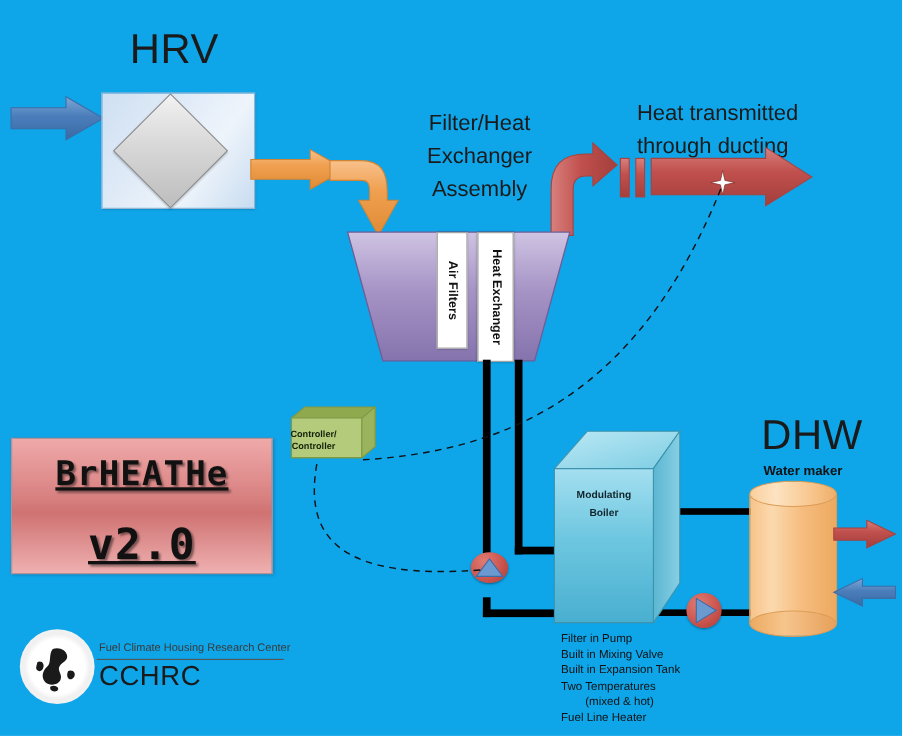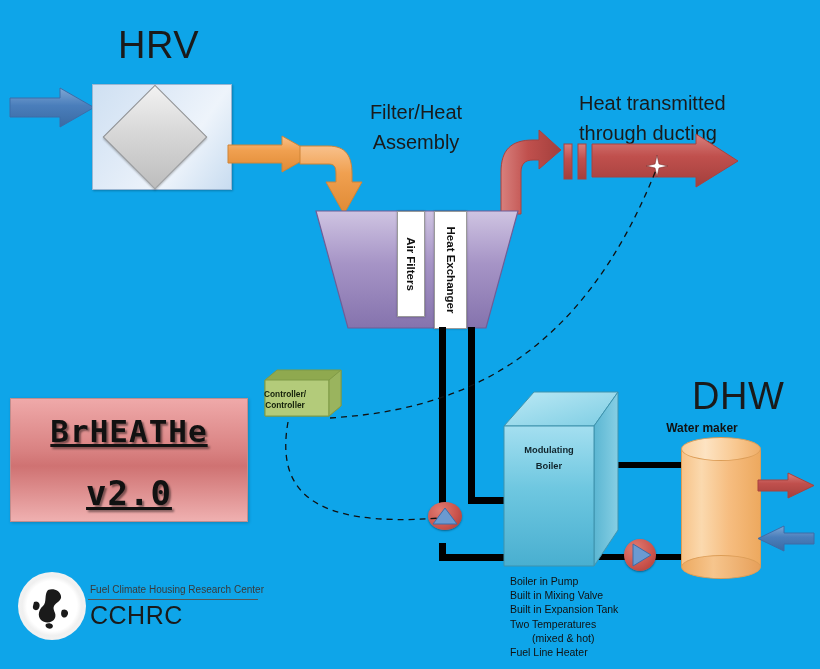--- a/index.html
+++ b/index.html
@@ -114,21 +114,21 @@
   }
   .logo-line {
     font-family: "DejaVu Sans Mono", monospace;
     font-weight: bold;
     color: #111;
     text-align: center;
     text-shadow: 2px 2px 2px rgba(0,0,0,0.45);
     text-decoration: underline;
   }
   #logo-l1 { font-size: 31px; padding-top: 14px; letter-spacing: 1px; }
-  #logo-l2 { font-size: 34px; padding-top: 24px; letter-spacing: 1px; }
+  #logo-l2 { font-size: 39px; padding-top: 24px; letter-spacing: 1px; }
 
   
   #cchrc { left: 18px; top: 568px; width: 250px; height: 82px; }
   #cchrc-globe {
     left: 0px; top: 4px; width: 68px; height: 68px;
     border-radius: 50%;
     background: radial-gradient(circle at 50% 50%, #ffffff 52%, #f0f0f0 62%, #f7f7f7 100%);
   }
   #cchrc-globe-inner {
     left: 10px; top: 10px; width: 48px; height: 48px;
@@ -191,22 +191,23 @@
       </linearGradient>
     </defs>
     <path d="M0,11 L54,11 L54,2 L86,20 L54,38 L54,29 L0,29 Z" fill="url(#gOrange)" stroke="#cf8436" stroke-width="1"></path>
   </svg>
 
   <svg class="abs arrow-svg" style="left:300px; top:130px;" width="78" height="86">
     <path d="M0,16 L28,16 C46,16 52,26 52,44 L52,52 L62,52 L44,84 L26,52 L36,52 L36,44
              C36,36 34,34 28,34 L0,34 Z" fill="url(#gOrange)" stroke="#cf8436" stroke-width="1"></path>
   </svg>
 
-  <div class="abs title-md" style="left:336px; top:97px; width:160px;">
+  <div class="abs title-md" style="left:356px; top:97px; width:160px;">
     <div>Filter/Heat</div>
+    <div>Exchanger</div>
     <div>Assembly</div>
   </div>
 
   <div class="abs title-md" style="left:550px; top:88px; width:180px; text-align:left;margin-left:29px;">
     <div>Heat transmitted</div>
     <div>through ducting</div>
   </div>
 
   <svg class="abs arrow-svg" style="left:495px; top:136px;" width="68" height="82">
     <defs>
@@ -333,30 +334,30 @@
     <path d="M6,36 L36,2 L120,2 L96,36 Z" fill="url(#gBoilerTop)" stroke="#3f93ad" stroke-width="1"></path>
     <path d="M96,36 L120,2 L120,140 L96,176 Z" fill="url(#gBoilerSide)" stroke="#3f93ad" stroke-width="1"></path>
     <path d="M6,36 L96,36 L96,176 L6,176 Z" fill="url(#gBoilerFront)" stroke="#3f93ad" stroke-width="1"></path>
   </svg>
   <div class="abs" style="left:504px; top:442px; width:90px; font-size:9.3px; font-weight:bold; line-height:16px; text-align:center; color:#10242c;">
     <div>Modulating</div>
     <div>Boiler</div>
   </div>
 
   <div class="abs tiny-list" style="left:510px; top:574px;">
-    <div>Boiler in Pump</div>
+    <div>Filter in Pump</div>
     <div>Built in Mixing Valve</div>
     <div>Built in Expansion Tank</div>
     <div>Two Temperatures</div>
     <div class="indent">(mixed &amp; hot)</div>
     <div>Fuel Line Heater</div>
   </div>
 
   <div class="abs title-xl" style="left:692px; top:375px;">DHW</div>
-  <div class="abs title-sm" style="left:632px; top:421px; width:140px;">Water maker</div>
+  <div class="abs title-sm" style="left:660px; top:421px; width:140px;">Water maker</div>
 
   <div class="abs" id="tank-body"></div>
   <div class="abs" id="tank-bottom-cap"></div>
   <div class="abs" id="tank-top"></div>
 
   <svg class="abs arrow-svg" style="left:758px; top:472px;" width="58" height="28">
     <path d="M0,8 L30,8 L30,1 L56,13.5 L30,26 L30,19 L0,19 Z" fill="url(#gRedH)" stroke="#a8423f" stroke-width="1"></path>
   </svg>
 
   <svg class="abs arrow-svg" style="left:758px; top:525px;" width="58" height="28">

